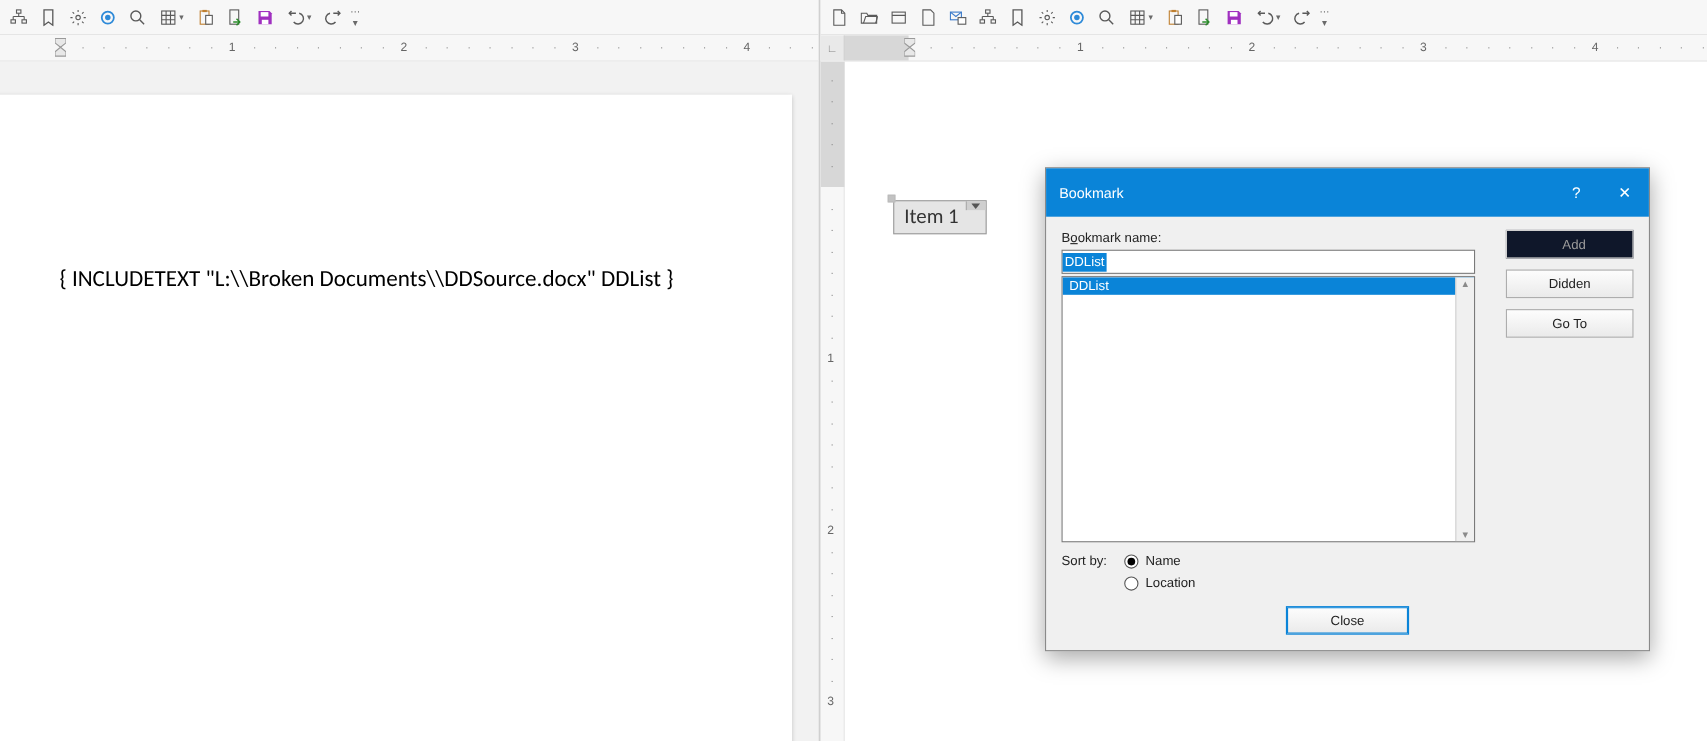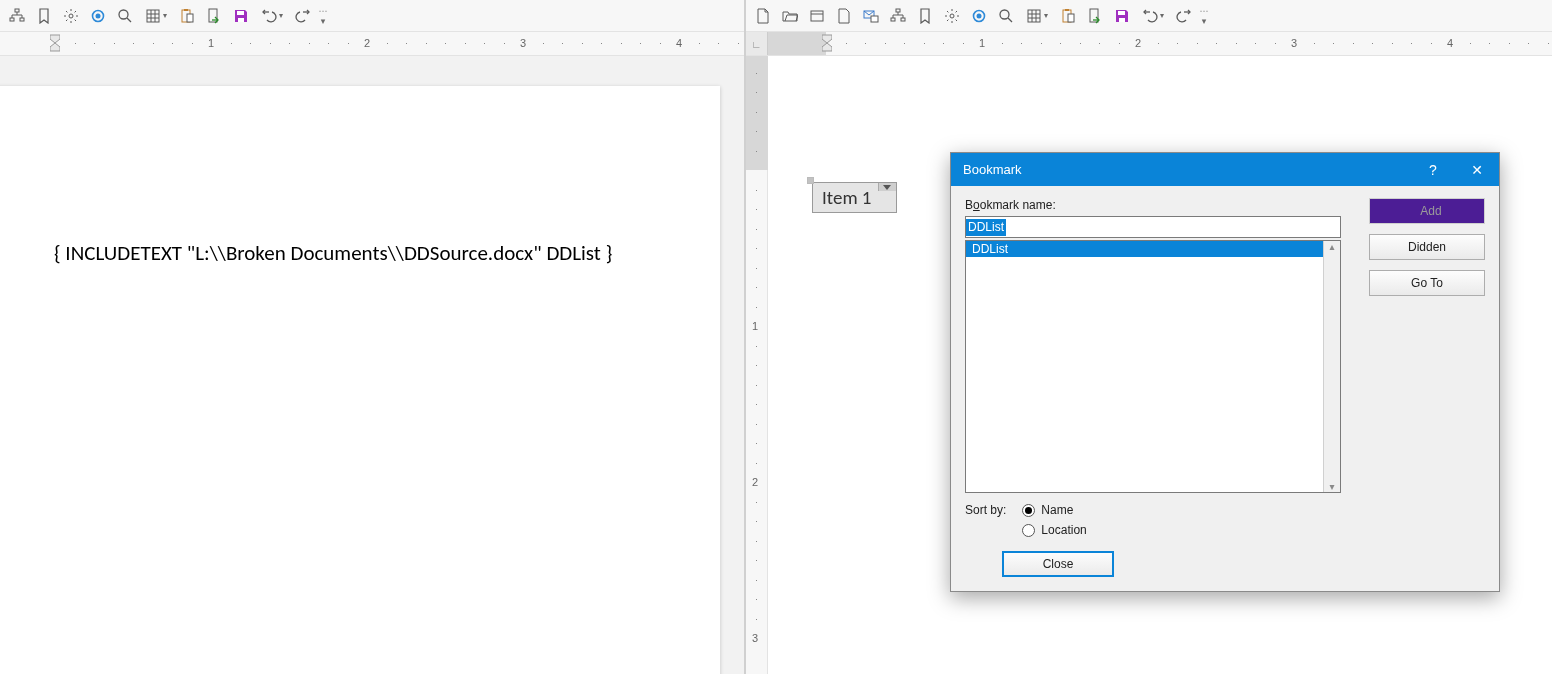--- a/index.html
+++ b/index.html
@@ -35,21 +35,21 @@
   .vshade{position:absolute;left:0;width:22px;background:#d7d7d7;}
   
   .dd-field{position:absolute;display:flex;align-items:flex-start;border:1px solid #9a9a9a;background:#e5e5e5;}
   .dd-marker{width:6px;background:#c2c2c2;border-right:1px solid #bbb;position:relative;}
   .dd-marker:before{content:"";position:absolute;left:-6px;top:-6px;width:5px;height:5px;background:#c2c2c2;border:1px solid #bbb;}
   .dd-text{padding:3px 6px 3px 3px;font-family:Calibri,Arial,sans-serif;font-size:19px;color:#333;}
   .dd-btn{width:18px;background:#cfcfcf;border-left:1px solid #aaa;display:flex;align-items:center;justify-content:center;}
   .dd-btn svg{width:8px;height:8px;}
   
   .dialog{position:absolute;background:#f0f0f0;box-shadow:0 6px 20px rgba(0,0,0,0.35);border:1px solid #8a8a8a;display:flex;flex-direction:column;}
-  .dialog-title{height:33px;background:#0a84d8;color:#fff;display:flex;align-items:center;padding:0 0 0 12px;font-size:13px;}
+  .dialog-title{height:44px;background:#0a84d8;color:#fff;display:flex;align-items:center;padding:0 0 0 12px;font-size:13px;}
   .dialog-title .spacer{flex:1;}
   .dialog-title .dbtn{width:44px;height:33px;display:flex;align-items:center;justify-content:center;color:#fff;font-size:14px;}
   .dialog-body{padding:12px 14px 14px 14px;flex:1;display:flex;gap:28px;}
   .dialog-left{flex:1;display:flex;flex-direction:column;}
   .dialog-right{width:116px;display:flex;flex-direction:column;gap:10px;}
   .lbl{font-size:12px;color:#222;margin-bottom:4px;}
   .lbl .accel{text-decoration:underline;}
   .txtfield{height:22px;border:1px solid #7a7a7a;background:#fff;padding:0;display:flex;align-items:center;}
   .txtfield .sel{background:#0a84d8;color:#fff;padding:1px 2px 2px 2px;font-size:12px;}
   .listbox{flex:1;min-height:180px;border:1px solid #7a7a7a;background:#fff;position:relative;overflow:hidden;}
@@ -57,23 +57,23 @@
   .listbox .item.sel{background:#0a84d8;color:#fff;}
   .list-scroll{position:absolute;right:0;top:0;bottom:0;width:17px;background:#f0f0f0;border-left:1px solid #d0d0d0;display:flex;flex-direction:column;justify-content:space-between;align-items:center;color:#8a8a8a;font-size:10px;}
   .sortrow{display:flex;align-items:flex-start;gap:16px;margin-top:10px;}
   .sortopts{display:flex;flex-direction:column;gap:6px;}
   .radio{display:flex;align-items:center;gap:6px;font-size:12px;}
   .radio .r-outer{width:13px;height:13px;border:1px solid #555;border-radius:50%;display:flex;align-items:center;justify-content:center;background:#fff;}
   .radio .r-inner{width:7px;height:7px;border-radius:50%;background:#000;}
   .check{display:flex;align-items:center;gap:8px;font-size:12px;margin-top:10px;}
   .check .c-box{width:13px;height:13px;border:1px solid #555;background:#fff;}
   .btn{height:26px;border:1px solid #adadad;background:linear-gradient(#fdfdfd,#eaeaea);font-size:12px;color:#222;display:flex;align-items:center;justify-content:center;padding:0 8px;}
-  .btn.disabled{color:#9a9a9a;background:#4c1d95;border-color:#cfcfcf;padding-left:16px;}
+  .btn.disabled{color:#9a9a9a;background:#0f172a;border-color:#cfcfcf;padding-left:16px;}
   .btn.default{border:1px solid #0a84d8;box-shadow:0 0 0 1px #0a84d8 inset;}
-  .dialog-footer{padding:0 14px 14px 14px;display:flex;justify-content:flex-start;margin-left:37px;}
+  .dialog-footer{padding:0 14px 14px 14px;display:flex;justify-content:center;}
   .dialog-footer .btn{width:112px;}
 </style>
 </head>
 <body>
 
 <div class="app">
 
   <div class="pane pane-left">
     <div class="toolbar">
       <div class="tbtn">

